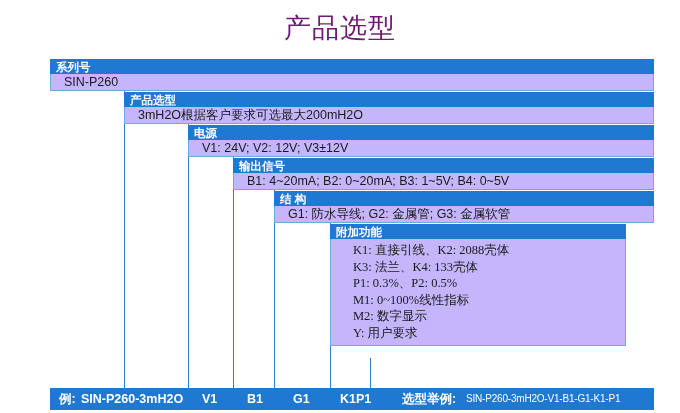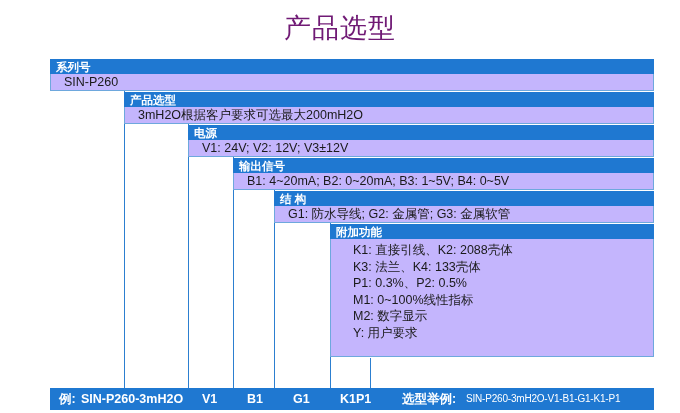--- a/index.html
+++ b/index.html
@@ -53,22 +53,23 @@
     height:17px;
     padding:0 0 0 13px;
     box-sizing:border-box;
     border:1px solid #6ea8dd;
     border-top:none;
     white-space:nowrap;
     overflow:hidden;
   }
   .val.multi{
     height:auto;
-    padding:3px 0 15px 22px;
+    padding:3px 0 4px 22px;
     line-height:16.5px;
+    font-family:Liberation Serif, serif;
   }
   .val.multi div{ white-space:nowrap; }
   
   #example-bar{
     position:absolute;
     left:50px;top:388px;
     width:604px;height:22px;
     background:#1f78d1;
     border:1px solid #1f78d1;
     box-sizing:border-box;
@@ -114,21 +115,21 @@
   <div class="lvl" style="left:233px;top:158px;width:421px;">
     <div class="hdr">输出信号</div>
     <div class="val">B1: 4~20mA;   B2: 0~20mA;   B3: 1~5V;   B4: 0~5V</div>
   </div>
 
   <div class="lvl" style="left:274px;top:191px;width:380px;">
     <div class="hdr">结 构</div>
     <div class="val">G1: 防水导线;  G2: 金属管;  G3: 金属软管</div>
   </div>
 
-  <div class="lvl" style="left:330px;top:224px;width:324px;">
+  <div class="lvl" style="left:330px;top:224px;width:296px;">
     <div class="hdr">附加功能</div>
     <div class="val multi">
       <div>K1: 直接引线、K2: 2088壳体</div>
       <div>K3: 法兰、K4: 133壳体</div>
       <div>P1: 0.3%、P2: 0.5%</div>
       <div>M1:  0~100%线性指标</div>
       <div>M2: 数字显示</div>
       <div>Y: 用户要求</div>
     </div>
   </div>

